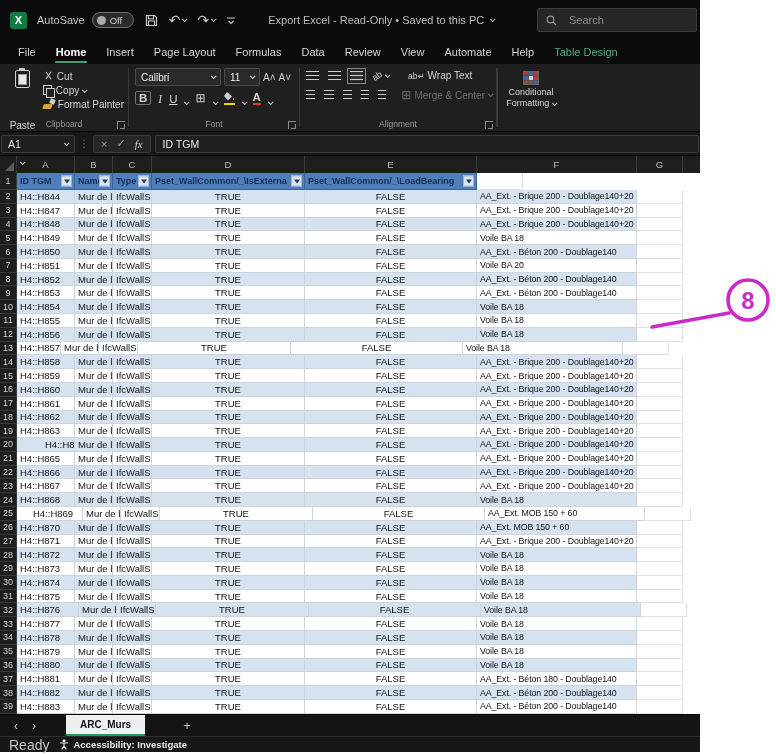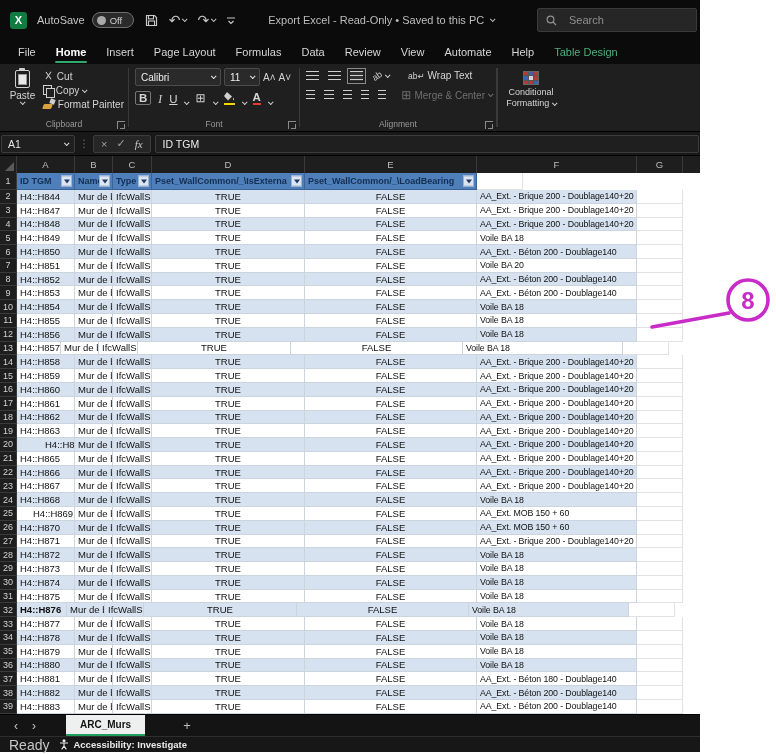--- a/index.html
+++ b/index.html
@@ -32,21 +32,21 @@
   .rgroup { position:relative; display:flex; flex-direction:column; padding:4px 4px 0 6px; }
   .rsep { width:1px; background:#3a3a3a; margin:4px 0; }
   .glabel { position:absolute; bottom:2px; left:0; right:0; text-align:center; font-size:8.5px; color:#9a9a9a; }
   .glaunch { position:absolute; bottom:2px; right:3px; width:8px; height:8px; border-left:1px solid #8a8a8a; border-top:1px solid #8a8a8a; cursor:pointer; }
   .glaunch::after { content:""; position:absolute; right:0; bottom:0; width:4px; height:4px; border-right:1.2px solid #8a8a8a; border-bottom:1.2px solid #8a8a8a; }
   .rrow { display:flex; align-items:center; gap:6px; }
   .rbtn { display:flex; align-items:center; gap:3px; cursor:pointer; color:#d4d4d4; font-size:10px; white-space:nowrap; }
   
   .g-clip { width:128px; }
   .g-clip .cols { display:flex; }
-  .paste-big { display:flex; flex-direction:column; align-items:center; width:38px; margin-top:2px; cursor:pointer; }
+  .paste-big { display:flex; flex-direction:column; align-items:center; width:38px; margin-top:2px; cursor:pointer;gap:30px; }
   .clipboard-shape { width:15px; height:18px; border:1.4px solid #cfcfcf; border-radius:2px; position:relative; background:#1f1f1f; }
   .clipboard-shape::before { content:""; position:absolute; top:-3px; left:3px; width:6px; height:3px; background:#cfcfcf; border-radius:1px; }
   .clipboard-shape::after { content:""; position:absolute; top:3px; left:2px; right:2px; bottom:2px; border:1px solid #9a9a9a; background:#e8e8e8; }
   .paste-big .lbl { font-size:10px; margin-top:2px; }
   .clip-rows { display:flex; flex-direction:column; gap:3px; margin-left:4px; margin-top:3px; }
   .scissors { position:relative; width:11px; height:11px; }
   .scissors::before,.scissors::after { content:""; position:absolute; left:5px; top:0; width:1.4px; height:9px; background:#cfcfcf; }
   .scissors::before { transform:rotate(35deg); } .scissors::after { transform:rotate(-35deg); }
   .copy-ic { position:relative; width:10px; height:11px; }
   .copy-ic::before { content:""; position:absolute; left:0; top:0; width:7px; height:8px; border:1.1px solid #cfcfcf; background:#1f1f1f; }
@@ -572,21 +572,21 @@
             <div class="dc" style="width: 58px;">H4::H868</div>
             <div class="dc" style="width: 38px;">Mur de b</div>
             <div class="dc" style="width: 39px;">IfcWallS</div>
             <div class="dc ctr" style="width: 153px;">TRUE</div>
             <div class="dc ctr" style="width: 172px;">FALSE</div>
             <div class="dc ref" style="width: 160px;">Voile BA 18</div>
             <div class="dc gcol" style="width: 46px;"></div>
           </div>
           <div class="drow">
             <div class="rn" style="width: 17px;">25</div>
-            <div class="dc" style="width: 58px; padding-left: 16px;">H4::H869</div>
+            <div class="dc" style="width: 66px; padding-left: 16px;">H4::H869</div>
             <div class="dc" style="width: 38px;">Mur de b</div>
             <div class="dc" style="width: 39px;">IfcWallS</div>
             <div class="dc ctr" style="width: 153px;">TRUE</div>
             <div class="dc ctr" style="width: 172px;">FALSE</div>
             <div class="dc ref" style="width: 160px;">AA_Ext. MOB 150 + 60</div>
             <div class="dc gcol" style="width: 46px;"></div>
           </div>
           <div class="drow band">
             <div class="rn" style="width: 17px;">26</div>
             <div class="dc" style="width: 58px;">H4::H870</div>
@@ -642,21 +642,21 @@
             <div class="dc" style="width: 58px;">H4::H875</div>
             <div class="dc" style="width: 38px;">Mur de b</div>
             <div class="dc" style="width: 39px;">IfcWallS</div>
             <div class="dc ctr" style="width: 153px;">TRUE</div>
             <div class="dc ctr" style="width: 172px;">FALSE</div>
             <div class="dc ref" style="width: 160px;">Voile BA 18</div>
             <div class="dc gcol" style="width: 46px;"></div>
           </div>
           <div class="drow band">
             <div class="rn" style="width: 17px;">32</div>
-            <div class="dc" style="width: 50px; font-weight: bold;">H4::H876</div>
+            <div class="dc" style="width: 62px;">H4::H876</div>
             <div class="dc" style="width: 38px;">Mur de b</div>
             <div class="dc" style="width: 39px;">IfcWallS</div>
             <div class="dc ctr" style="width: 153px;">TRUE</div>
             <div class="dc ctr" style="width: 172px;">FALSE</div>
             <div class="dc ref" style="width: 160px;">Voile BA 18</div>
             <div class="dc gcol" style="width: 46px;"></div>
           </div>
           <div class="drow">
             <div class="rn" style="width: 17px;">33</div>
             <div class="dc" style="width: 58px;">H4::H877</div>

